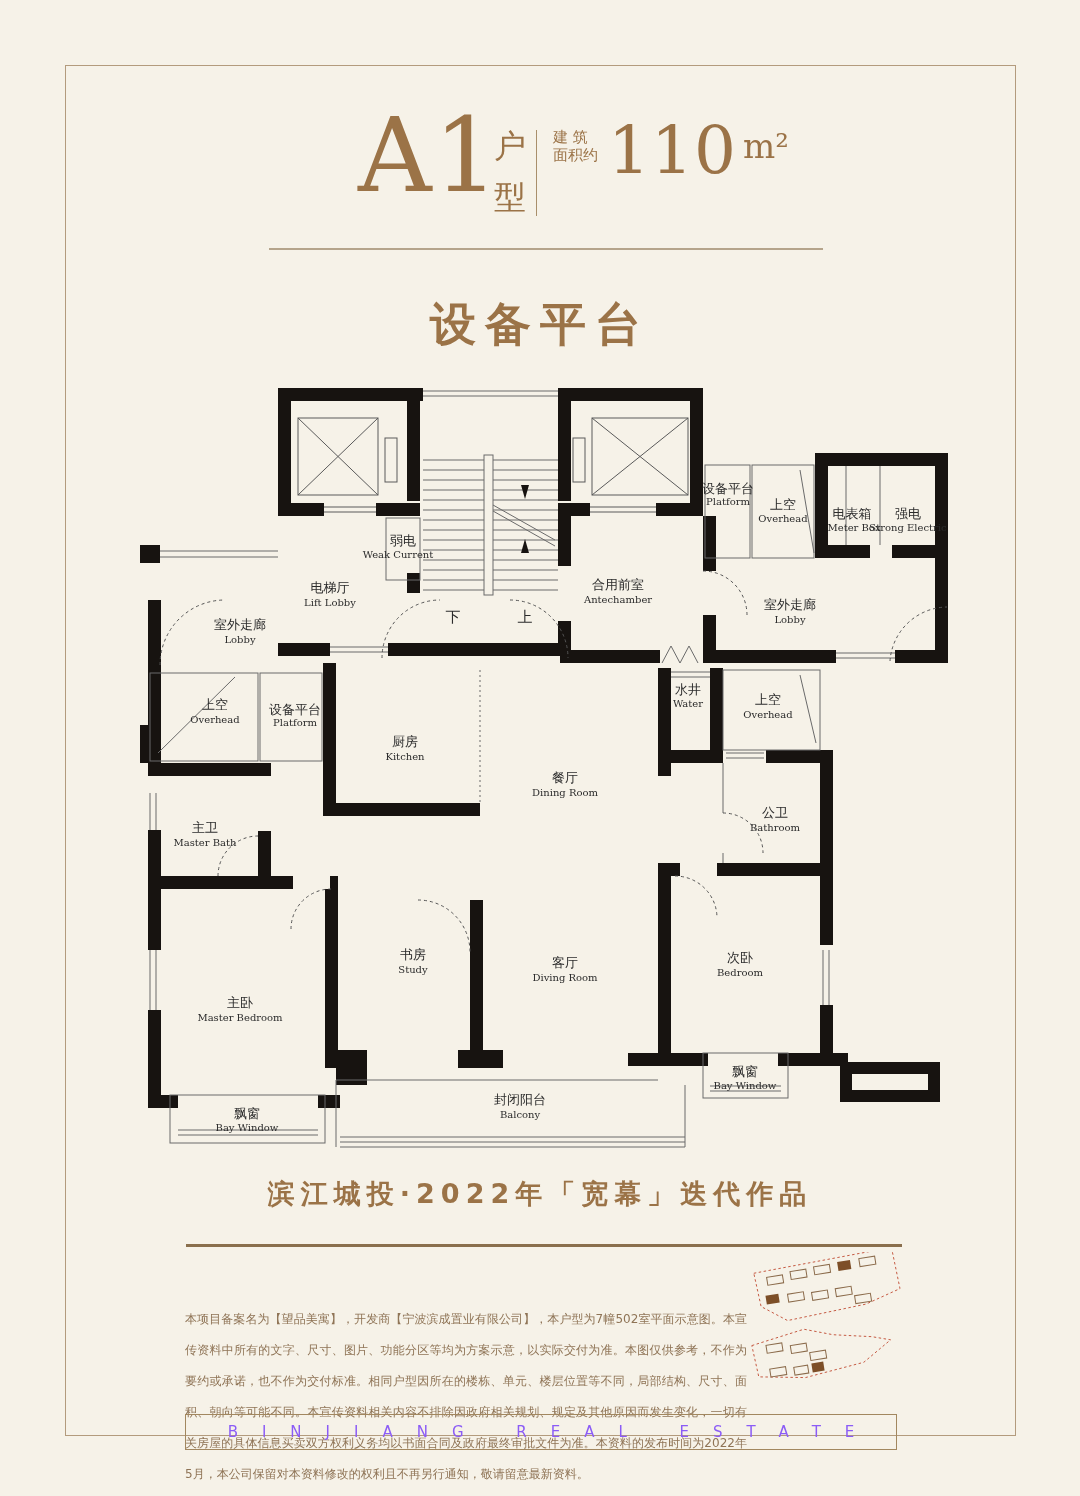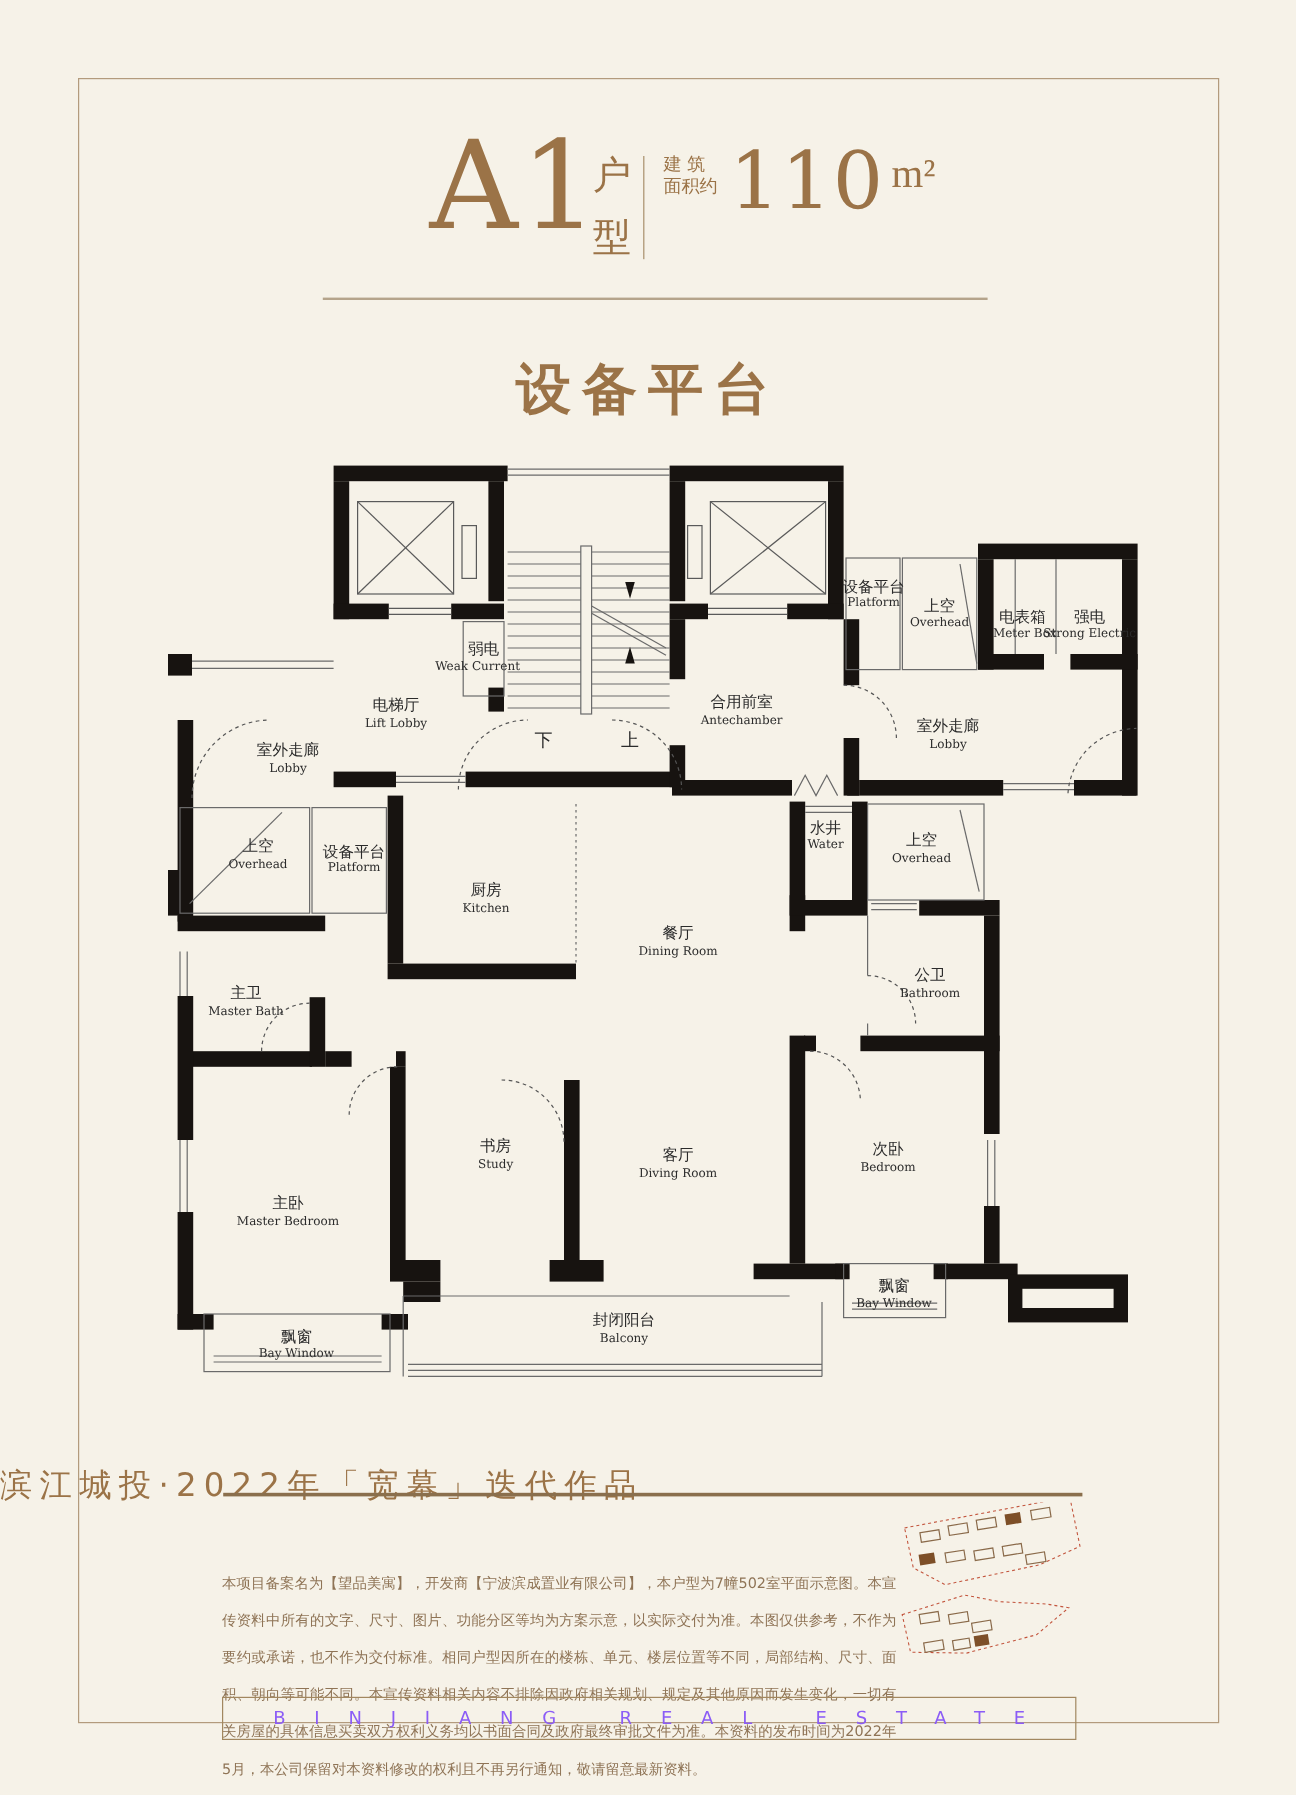--- a/index.html
+++ b/index.html
@@ -22,35 +22,35 @@
   .hdr-type{position:absolute;left:492px;top:30px;width:36px;color:#9b7347;
     font-size:32px;line-height:32px;text-align:center;}
   .hdr-type span{display:block;}
   .hdr-type .c2{margin-top:19px;}
   .hdr-div{position:absolute;left:536px;top:30px;width:1px;height:86px;background:#a98f6b;}
   .hdr-right{position:absolute;left:553px;top:28px;}
   .hdr-arealine{display:flex;}
   .hdr-areaprefix{color:#9b7347;font-size:15px;line-height:18px;font-family:"DejaVu Sans","Liberation Sans",sans-serif;}
   .hdr-areaprefix div{white-space:pre;}
   .hdr-areaval{color:#9b7347;font-size:66px;line-height:46px;margin-left:10px;letter-spacing:1px;}
-  .hdr-areaunit{color:#9b7347;font-size:34px;line-height:36px;margin-left:6px;font-family:Liberation Serif, serif;}
+  .hdr-areaunit{color:#9b7347;font-size:34px;line-height:36px;margin-left:6px;}
   .hdr-layout{color:#9b7347;font-size:31px;letter-spacing:3px;margin-top:12px;}
   .hdr-underline{position:absolute;left:269px;top:248px;width:554px;height:2px;background:#b5a48b;}
   
   .big-title{
     position:absolute;left:0;top:294px;width:1080px;text-align:center;
     font-size:46px;font-weight:bold;color:#9b7347;letter-spacing:9px;
   }
   
   .plan{position:absolute;left:140px;top:385px;width:824px;height:790px;}
   
   .tagline{
-    position:absolute;left:0;top:1220px;width:1080px;text-align:left;
+    position:absolute;left:0;top:1176px;width:1080px;text-align:center;
     font-family:"DejaVu Sans","Liberation Sans",sans-serif;
-    font-size:27px;font-weight:normal;color:#9b7347;letter-spacing:6px;
+    font-size:27px;font-weight:bold;color:#9b7347;letter-spacing:6px;
   }
   .tagline-line{position:absolute;left:186px;top:1244px;width:716px;height:3px;background:#8a6f4d;}
   
   .disclaimer{
     position:absolute;left:185px;top:1304px;width:562px;
     font-family:"DejaVu Sans","Liberation Sans",sans-serif;
     font-size:12px;line-height:31px;color:#8f7456;text-align:justify;
   }
   
   .sitemap{position:absolute;left:743px;top:1252px;width:168px;height:148px;}

